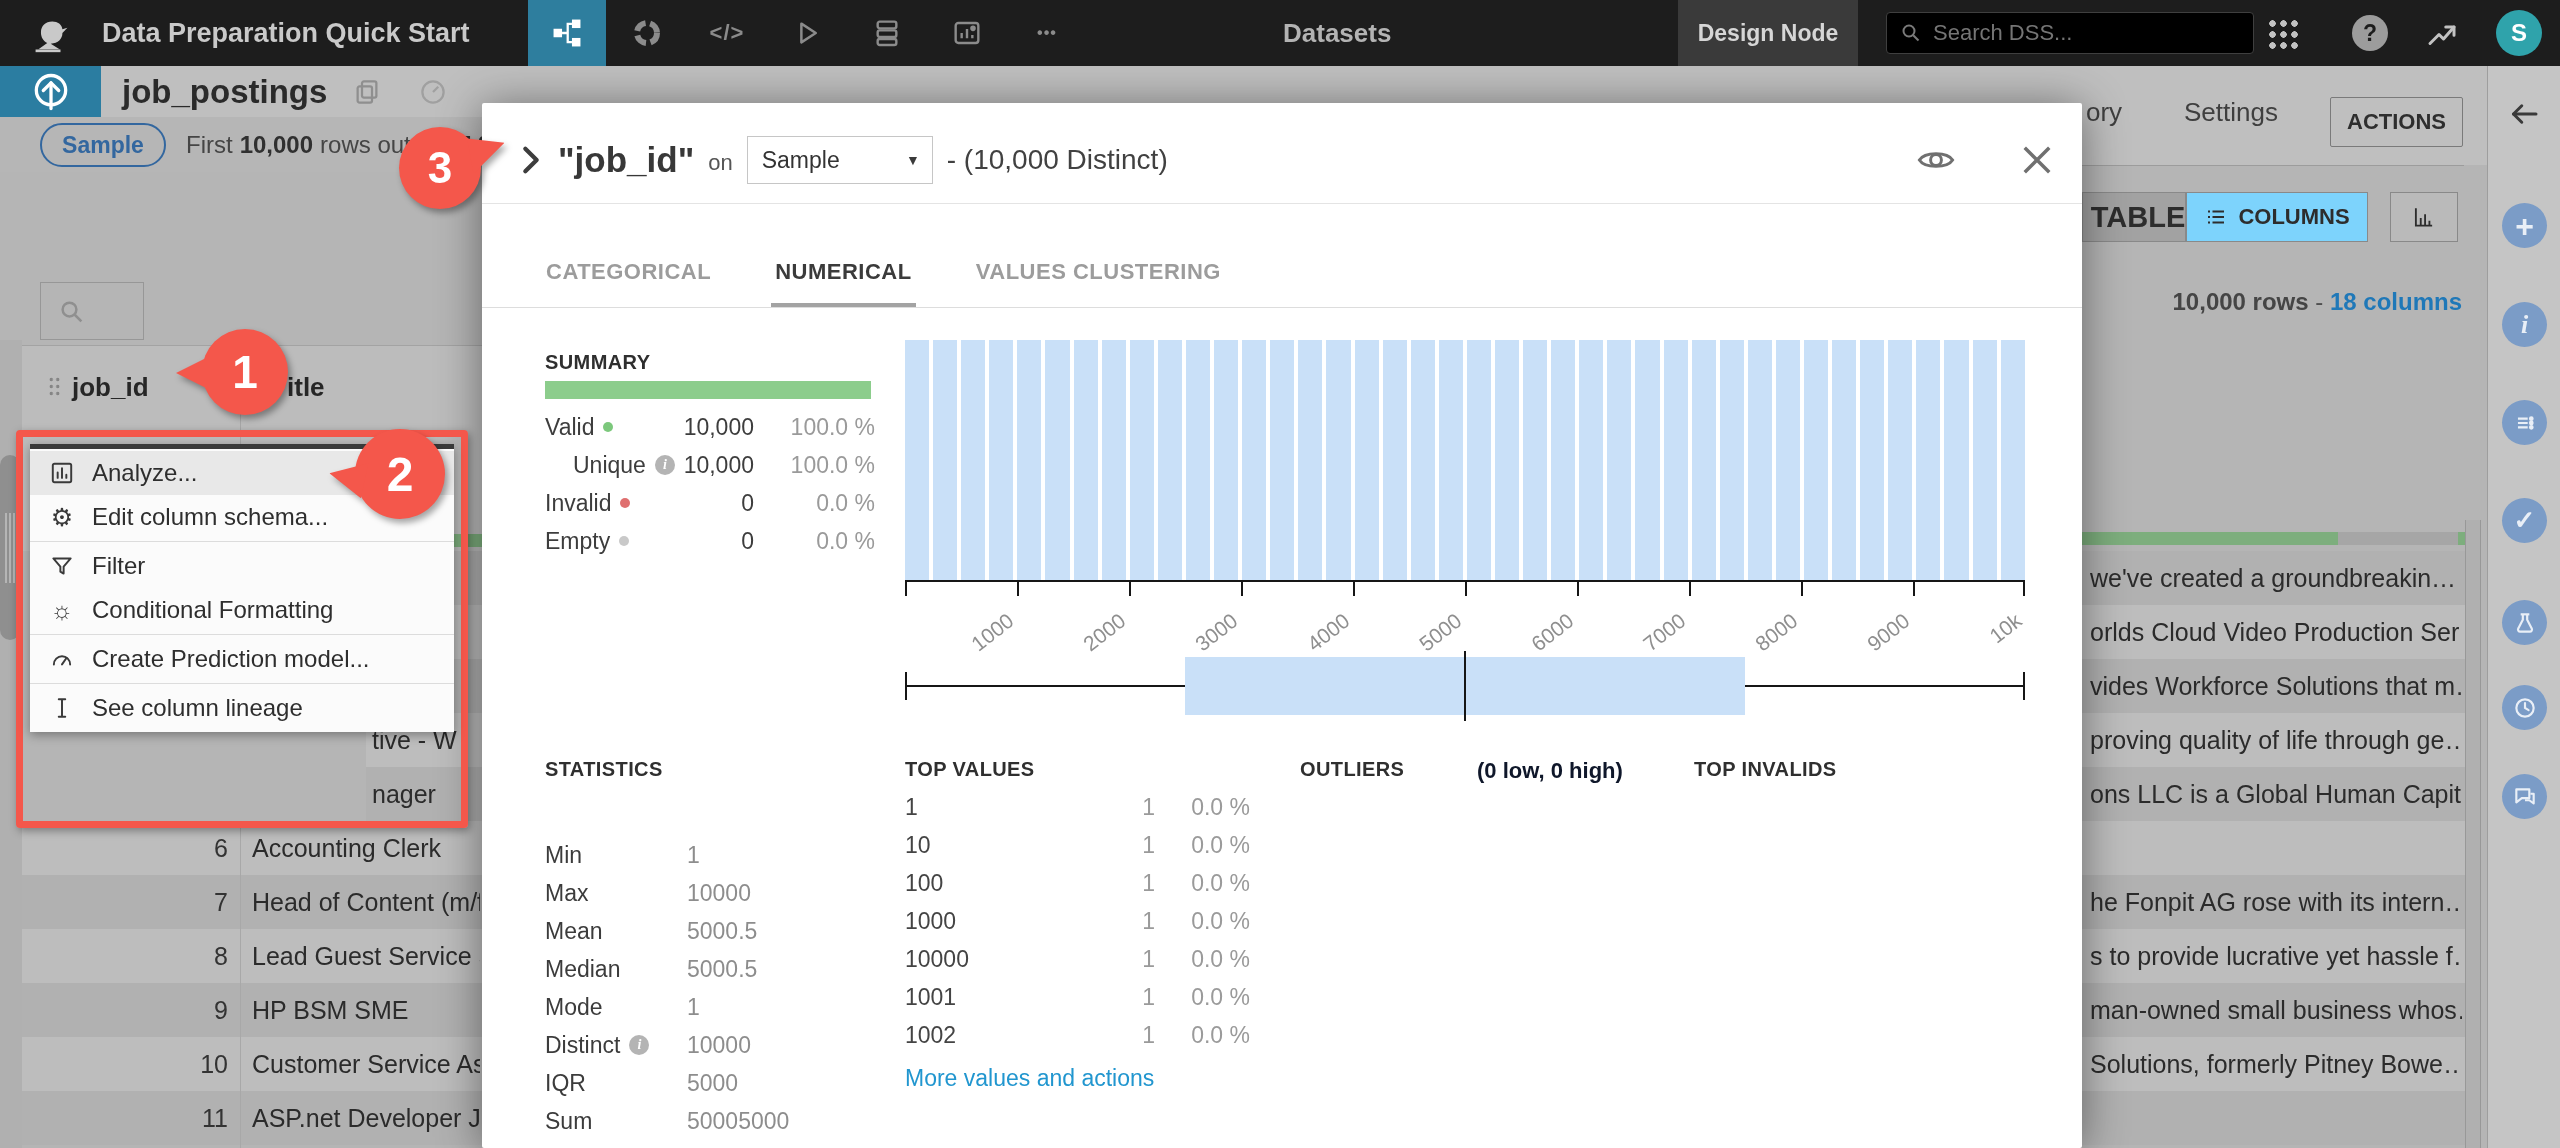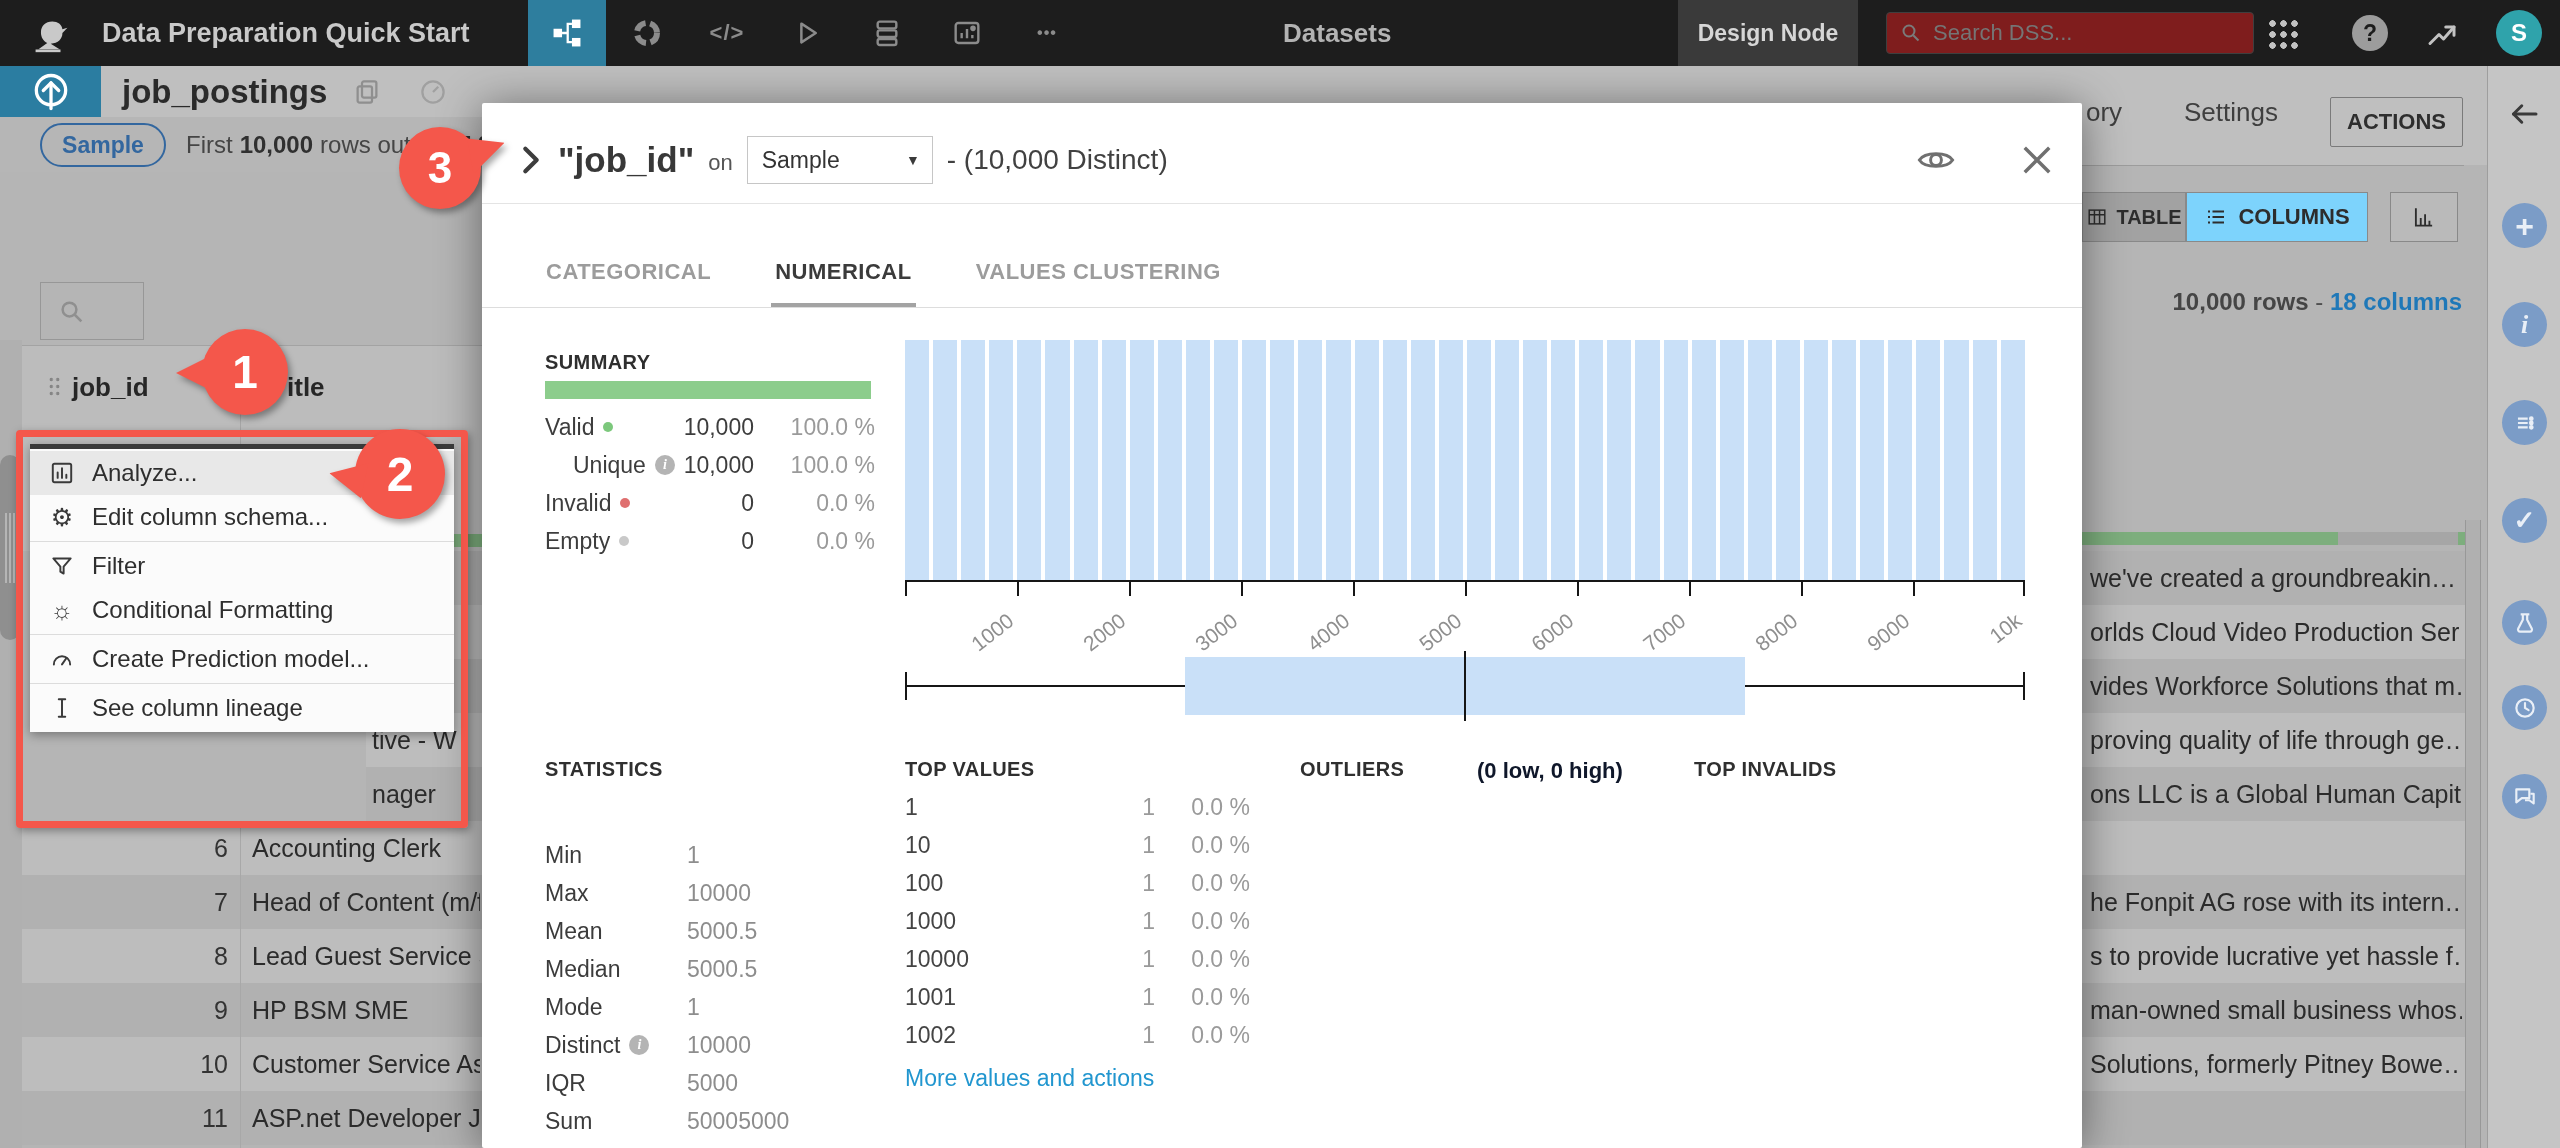--- a/index.html
+++ b/index.html
@@ -12,21 +12,21 @@
   .topbar { position:absolute; left:0; top:0; width:2560px; height:66px; background:#1d1d1d; z-index:90; }
   .tb-logo { position:absolute; left:26px; top:10px; width:46px; height:46px; }
   .tb-title { position:absolute; left:102px; top:0; height:66px; line-height:66px;
               font-size:27px; font-weight:700; color:#c9c9c9; white-space:nowrap; }
   .tb-tile { position:absolute; top:0; width:78px; height:66px; display:flex; align-items:center; justify-content:center; }
   .tb-tile.active { background:#2e7e9e; }
   .tb-txticon { color:#8b8b8b; font-size:22px; font-weight:700; letter-spacing:1px; }
   .tb-datasets { position:absolute; left:1283px; top:0; height:66px; line-height:66px; font-size:26px; font-weight:700; color:#b3b3b3; }
   .tb-envnode { position:absolute; left:1678px; top:0; width:180px; height:66px; background:#3a3a3a;
                 display:flex; align-items:center; justify-content:center; font-size:23px; font-weight:700; color:#d6d6d6; }
-  .tb-search { position:absolute; left:1886px; top:12px; width:368px; height:42px; background:#7f1d1d;
+  .tb-search { position:absolute; left:1886px; top:12px; width:368px; height:42px; background:#000000;
                border:1px solid #3f3f3f; border-radius:4px; display:flex; align-items:center; padding:0 12px; gap:10px; }
   .tb-search input { background:transparent; border:none; outline:none; color:#aaa; font-size:22px;
                      font-family:"Liberation Sans",sans-serif; width:280px; }
   .tb-search input::placeholder { color:#757575; }
   .tb-grid { position:absolute; left:2266px; top:17px; width:32px; height:32px;
              background-image:radial-gradient(#c2c2c2 3px, transparent 3.5px); background-size:11px 11px; background-position:1px 1px; }
   .tb-help { position:absolute; left:2352px; top:15px; width:36px; height:36px; border-radius:50%; background:#9c9c9c;
              display:flex; align-items:center; justify-content:center; font-size:23px; font-weight:700; color:#1d1d1d; }
   .tb-trend { position:absolute; left:2424px; top:15px; width:36px; height:36px; }
   .tb-avatar { position:absolute; left:2496px; top:10px; width:46px; height:46px; border-radius:50%; background:#2fa3ab;
@@ -43,21 +43,21 @@
   
   .rh { position:absolute; left:2082px; top:66px; width:405px; height:99px; background:#bfbfbf; }
   .rh-hist { position:absolute; left:4px; top:31px; font-size:26px; color:#3f3f3f; }
   .rh-settings { position:absolute; left:102px; top:31px; font-size:26px; color:#3f3f3f; }
   .rh-actions { position:absolute; left:248px; top:31px; width:133px; height:50px; border:1.5px solid #7a7a7a;
                 background:transparent; border-radius:2px; font-size:22px; font-weight:700; color:#2e2e2e;
                 display:flex; align-items:center; justify-content:center; font-family:"Liberation Sans",sans-serif; }
   .rh-divider { position:absolute; left:2082px; top:165px; width:382px; height:1px; background:#9c9c9c; }
   .btn-table { position:absolute; left:2082px; top:192px; width:104px; height:50px; background:#a2a2a2;
                border:1px solid #898989; display:flex; align-items:center; justify-content:center; gap:8px;
-               font-size:20px; font-weight:700; color:#2d2d2d; }
+               font-size:29px; font-weight:700; color:#2d2d2d; }
   .btn-columns { position:absolute; left:2186px; top:192px; width:182px; height:50px; background:#7dd3fc;
                border:1px solid #898989; display:flex; align-items:center; justify-content:center; gap:10px;
                font-size:22px; font-weight:700; color:#2d2d2d; }
   .btn-chart { position:absolute; left:2390px; top:192px; width:68px; height:50px; background:#bababa;
                border:1px solid #898989; display:flex; align-items:center; justify-content:center; }
   .rows-info { position:absolute; left:2082px; top:288px; width:380px; text-align:right; font-size:24px; color:#4f4f4f; white-space:nowrap; }
   .rows-info .b { font-weight:700; color:#454545; }
   .rows-info .lnk { font-weight:700; color:#1f78b8; }
 
   

